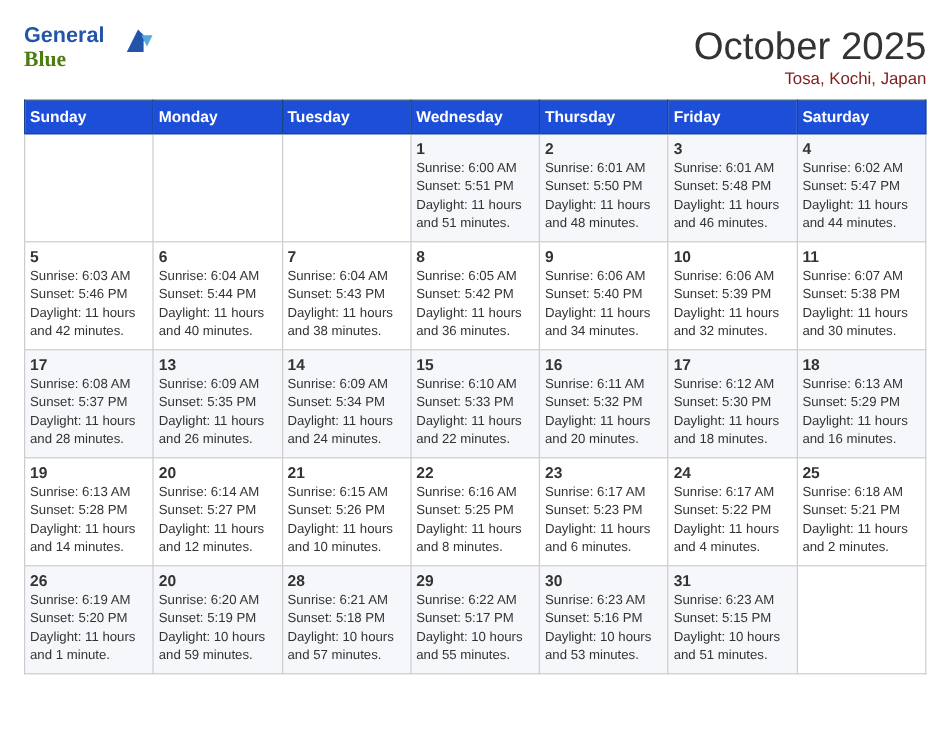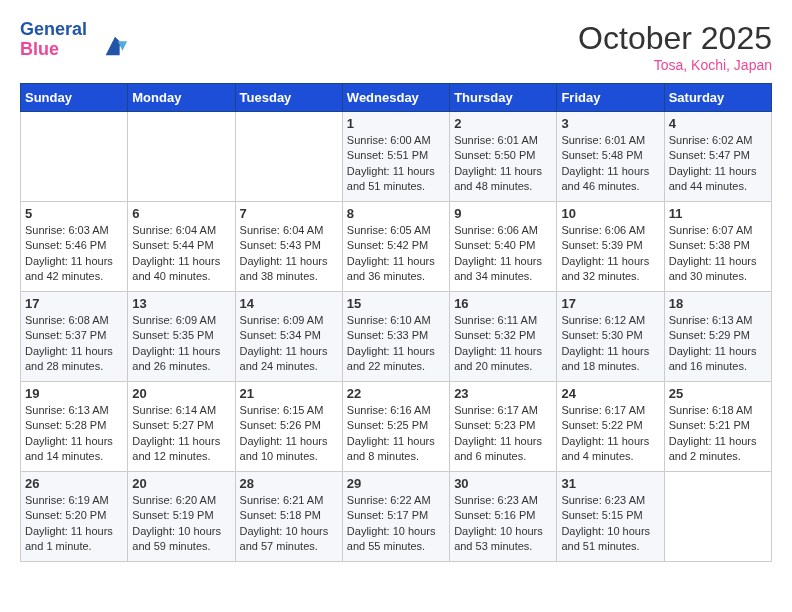--- a/index.html
+++ b/index.html
@@ -11,21 +11,21 @@
       padding: 20px;
     }
     .header {
       display: flex;
       justify-content: space-between;
       align-items: flex-start;
       margin-bottom: 10px;
     }
     .logo {
       display: flex;
-      align-items: flex-end;
+      align-items: flex-start;
       gap: 12px;
     }
     .logo-text {
       font-size: 18px;
       font-weight: bold;
       color: #333;
       line-height: 1.1;
     }
     .logo-text span { color: #2255aa; }
     .logo-icon {
@@ -36,21 +36,21 @@
     .title-block {
       text-align: right;
     }
     .month-title {
       font-size: 32px;
       font-weight: normal;
       color: #333;
     }
     .location {
       font-size: 14px;
-      color: #ec4899;
+      color: #7f1d1d;
     }
     table {
       width: 100%;
       border-collapse: collapse;
       table-layout: fixed;
     }
     thead th {
       background: #1d4ed8;
       color: #fff;
       padding: 6px 4px;
@@ -87,21 +87,21 @@
     }
   </style>
 </head>
 <body>
 
 <div class="header">
   <div class="logo">
     <div>
       <div class="logo-text">
         <span>General</span><br>
-        <span style="color:#ec4899;">Blue</span>
+        <span style="color:#4d7c0f;font-family:Liberation Serif, serif;">Blue</span>
       </div>
     </div>
     <svg class="logo-icon" viewBox="0 0 30 30">
       <polygon points="5,25 15,5 25,15 20,15 20,25" fill="#2255aa"></polygon>
       <polygon points="18,10 28,10 23,20" fill="#55aadd"></polygon>
     </svg>
   </div>
   <div class="title-block">
     <div class="month-title">October 2025</div>
     <div class="location">Tosa, Kochi, Japan</div>

